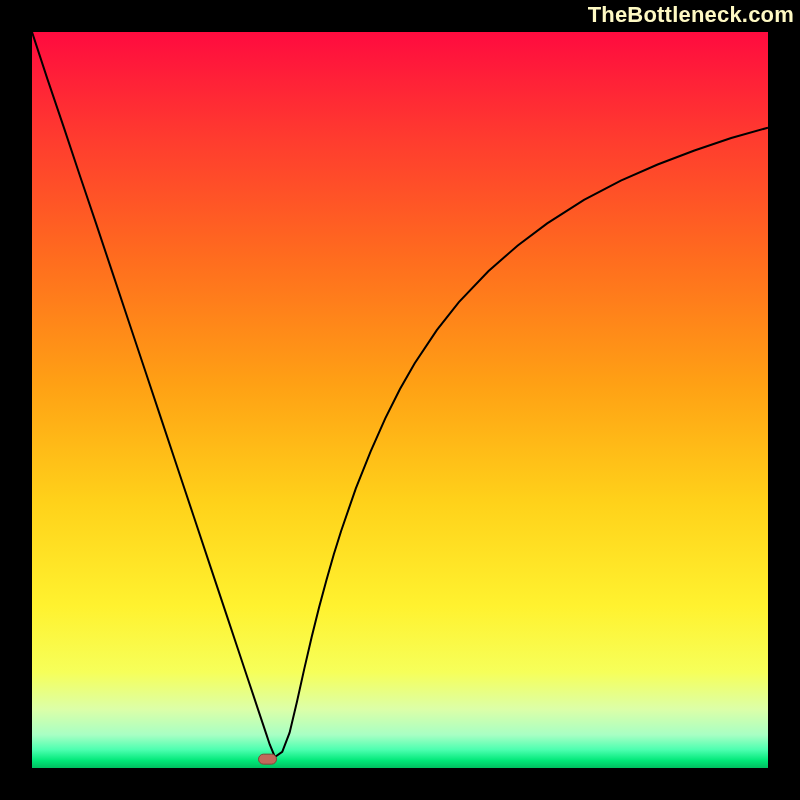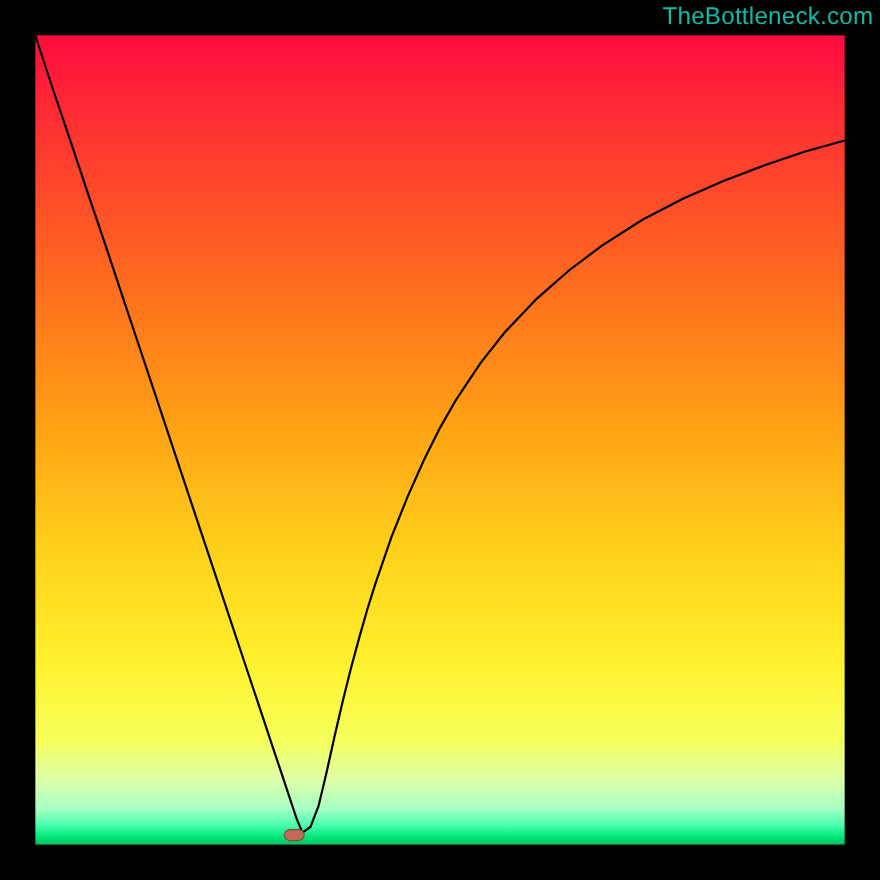--- a/index.html
+++ b/index.html
@@ -23,23 +23,23 @@
     position: absolute;
     top: 32px;
     left: 32px;
     width: 736px;
     height: 736px;
   }
   .watermark {
     position: absolute;
     top: 2px;
     right: 6px;
-    color: #14b8a6;
+    color: #fef9c3;
     font-size: 22px;
-    font-weight: 400;
+    font-weight: 700;
     letter-spacing: 0.2px;
     user-select: none;
   }
   svg { display: block; }
 </style>
 </head>
 <body>
 
 <div class="frame">
   <div class="watermark">TheBottleneck.com</div>

